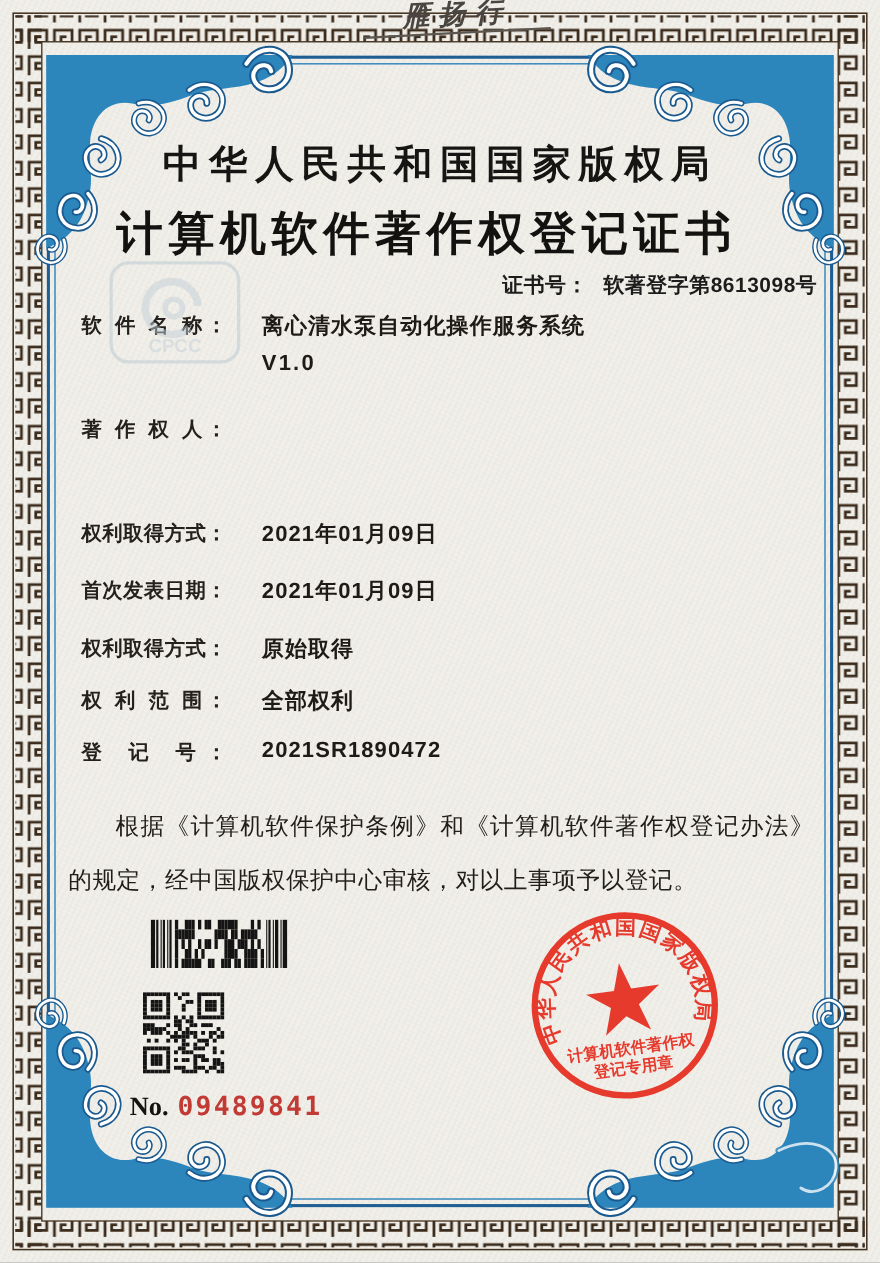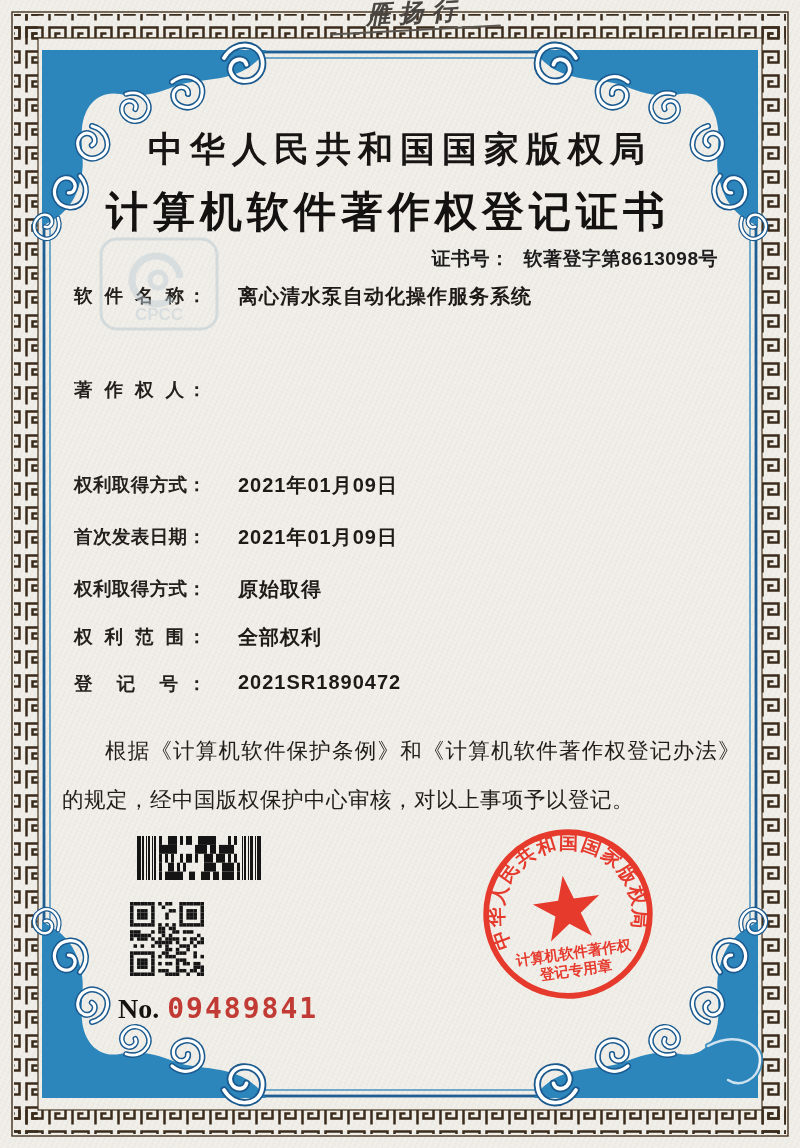--- a/index.html
+++ b/index.html
@@ -21,37 +21,37 @@
     border-bottom:2px solid #5b564f;text-align:center;z-index:4;
   }
   .authority-title{
     left:0;top:126px;width:800px;text-align:center;
     font-size:35px;font-weight:bold;letter-spacing:7px;color:#171513;
   }
   .certificate-title{
     left:0;top:184px;width:776px;text-align:center;
     font-size:42px;font-weight:bold;letter-spacing:5px;color:#141210;
   }
-  .cert-no{right:82px;top:246px;font-size:19px;font-weight:bold;letter-spacing:.5px;}
+  .cert-no{right:57px;top:246px;font-size:19px;font-weight:bold;letter-spacing:.5px;}
   .cert-no .gap{display:inline-block;width:14px;}
   .watermark-cpcc{left:98px;top:236px;opacity:.5;}
   .field-row{position:absolute;left:74px;display:flex;align-items:flex-start;justify-content:space-between;}
   .field-label{
     display:inline-block;width:132px;font-size:18.5px;font-weight:bold;
     text-align:justify;text-align-last:justify;white-space:normal;flex:none;color:#23201d;
   }
   .field-value{margin-left:32px;font-size:20px;font-weight:bold;letter-spacing:1px;color:#1d1a17;}
   .field-version{display:block;margin-top:9px;letter-spacing:2px;}
   .statement{
     left:62px;top:727px;width:678px;font-size:21.5px;font-weight:normal;line-height:49px;
     text-indent:2em;letter-spacing:.5px;text-align:justify;color:#201d1a;
   }
   .barcode{left:137px;top:836px;}
   .qr{left:130px;top:902px;}
-  .serial{left:118px;top:992px;font-size:28px;}
+  .serial{left:118px;top:992px;font-size:24px;}
   .serial .prefix{font-family:"Liberation Serif","DejaVu Serif",serif;font-weight:bold;color:#15130f;}
   .serial .number{font-family:"DejaVu Sans Mono","Liberation Mono",monospace;color:#c23a34;letter-spacing:2px;margin-left:8px;font-weight:bold;}
   .seal{left:480px;top:826px;width:176px;height:176px;transform:rotate(-8deg);opacity:.92;}
   .issue-date{left:486px;top:1000px;font-size:25px;font-weight:bold;letter-spacing:1px;color:#14110e;}
   .wave-ornament{left:700px;top:1028px;opacity:.85;}
   .seal-ring-text{fill:#e62b1e;font-size:22px;font-weight:bold;letter-spacing:2px;}
   .seal-inner-text{fill:#e62b1e;font-size:16.5px;font-weight:bold;text-anchor:middle;}
 </style>
 </head>
 <body>
@@ -106,20 +106,21 @@
   <div class="layer authority-title">中华人民共和国国家版权局</div>
   <div class="layer certificate-title">计算机软件著作权登记证书</div>
   <div class="layer cert-no">
     <span>证书号：</span><span class="gap"></span><span>软著登字第8613098号</span>
   </div>
 
   <div class="field-row" style="top:283px">
     <span class="field-label">软 件 名 称：</span>
     <span class="field-value">
       <span>离心清水泵自动化操作服务系统</span>
+      <span class="field-version">V1.0</span>
     </span>
   </div>
   <div class="field-row" style="top:377px">
     <span class="field-label">著 作 权 人：</span>
   </div>
   <div class="field-row" style="top:472px">
     <span class="field-label">权利取得方式：</span>
     <span class="field-value">2021年01月09日</span>
   </div>
   <div class="field-row" style="top:524px">

